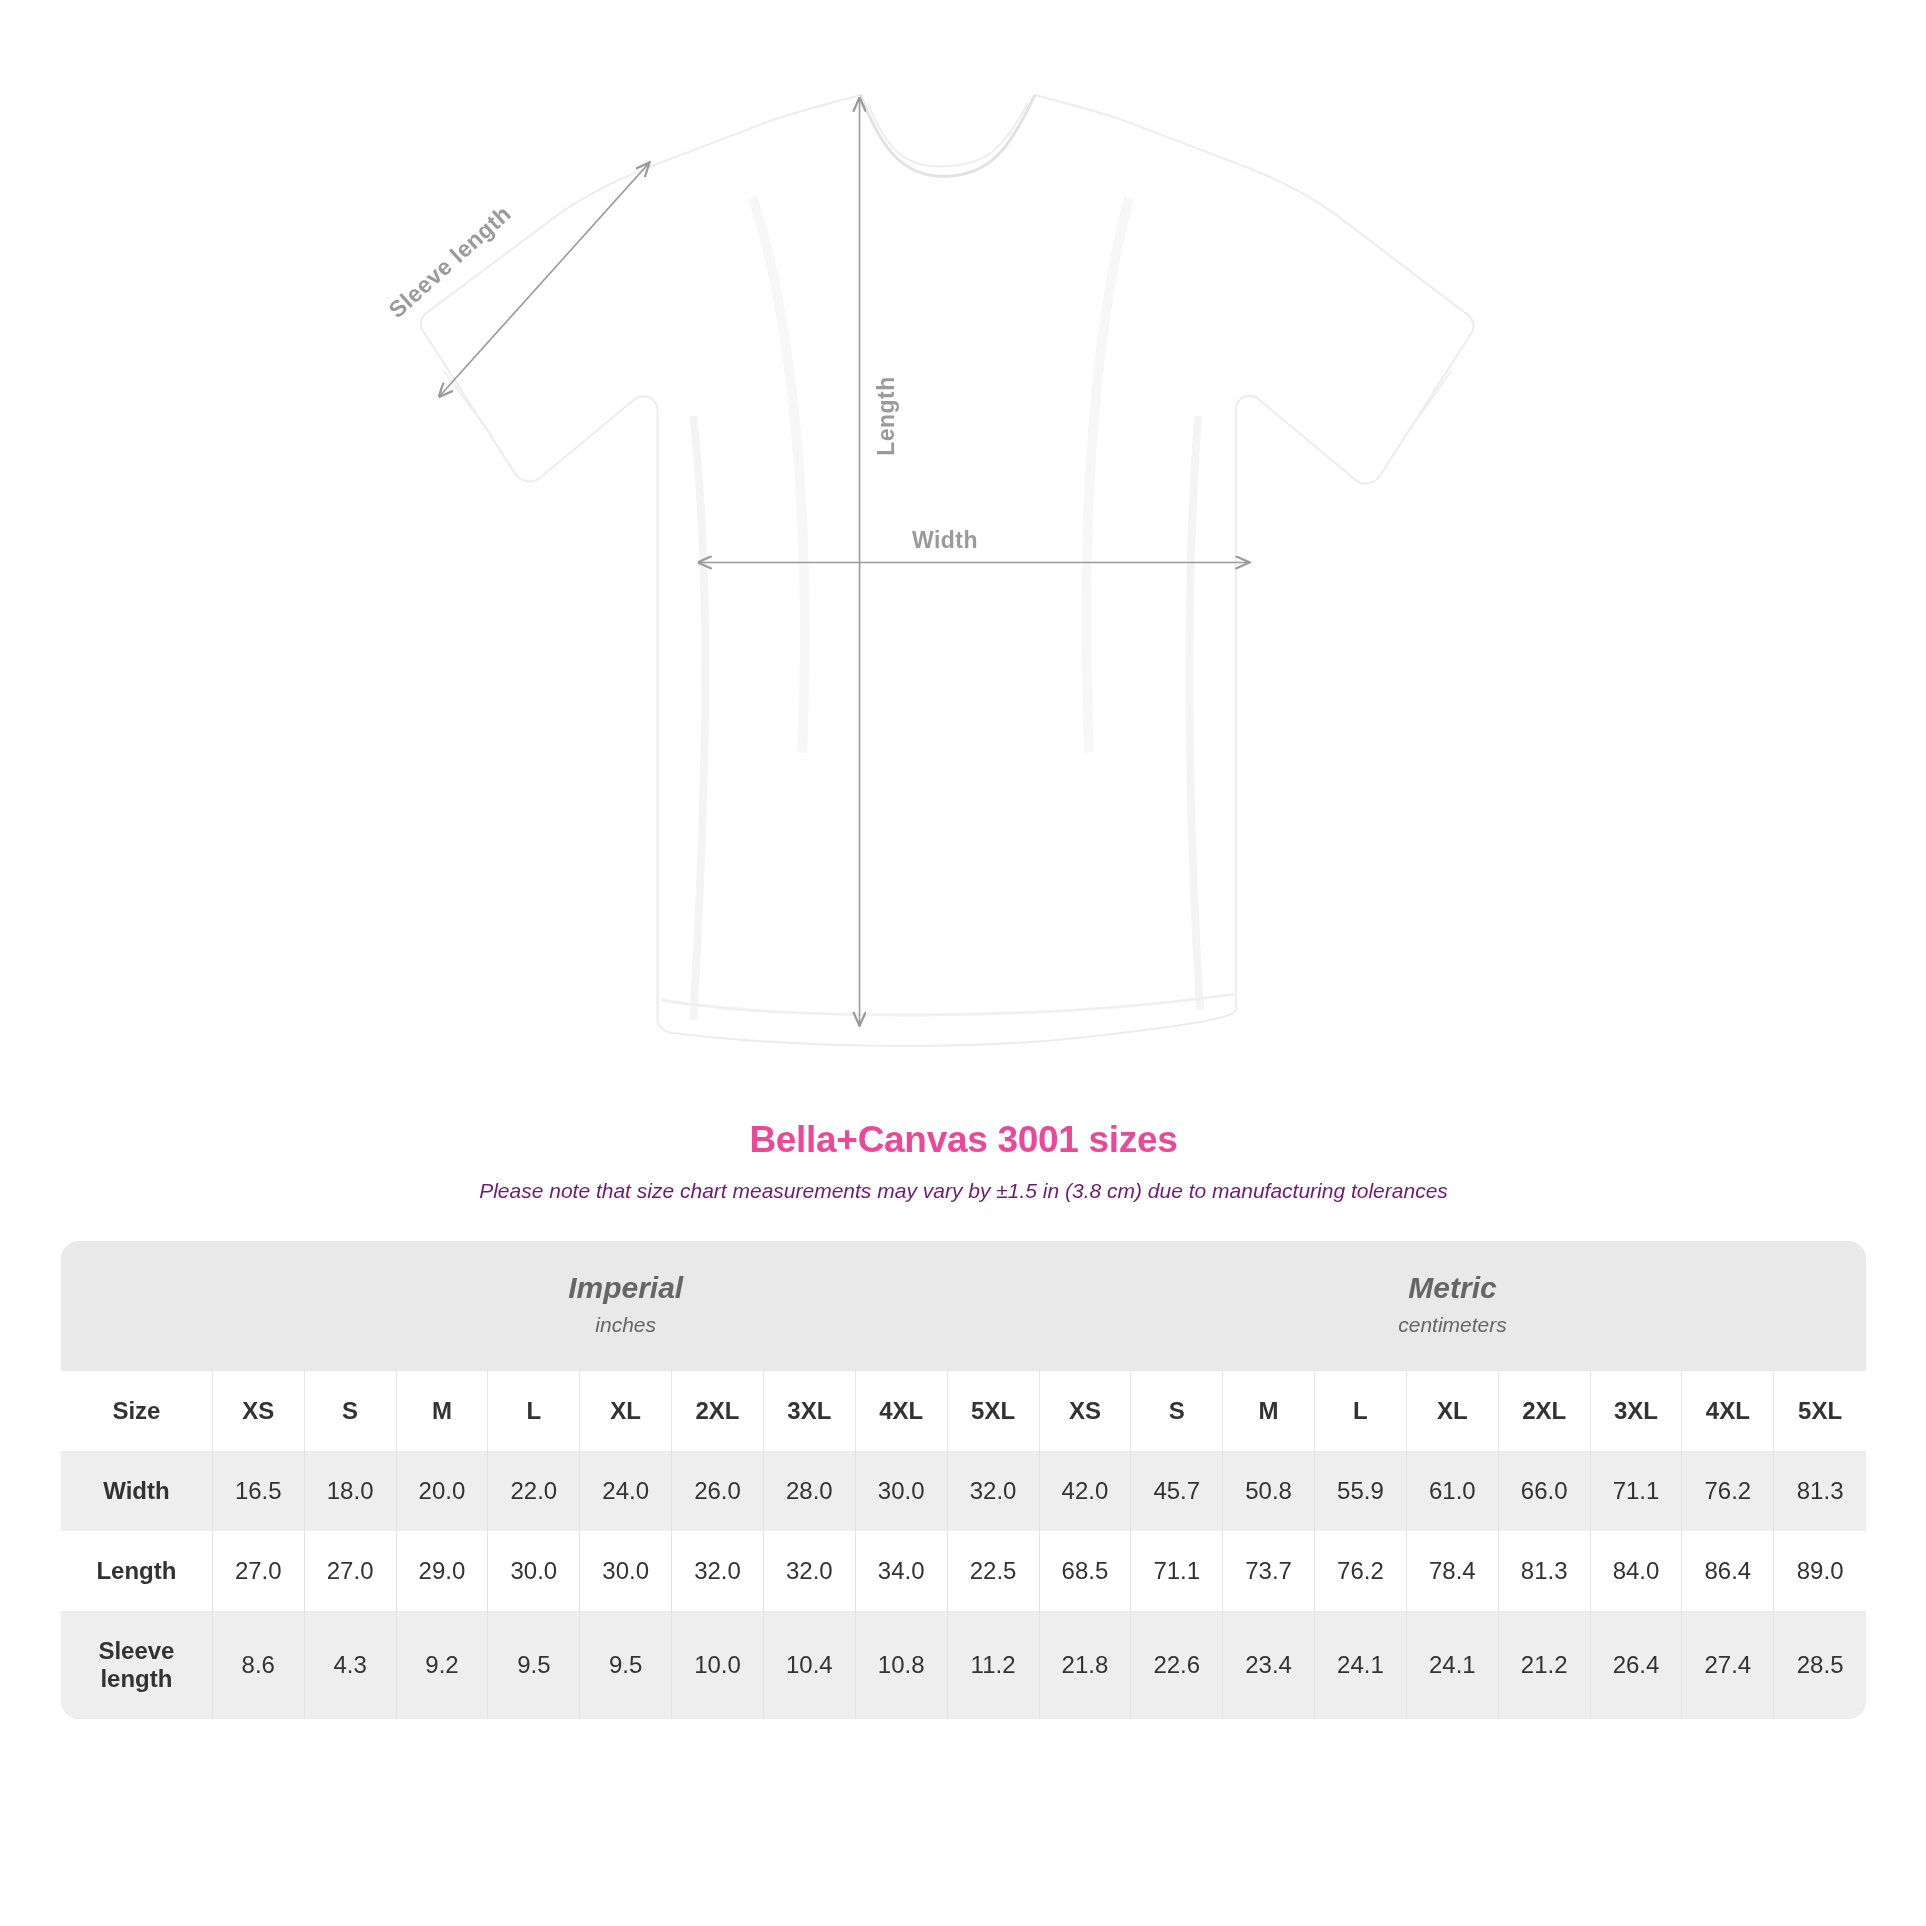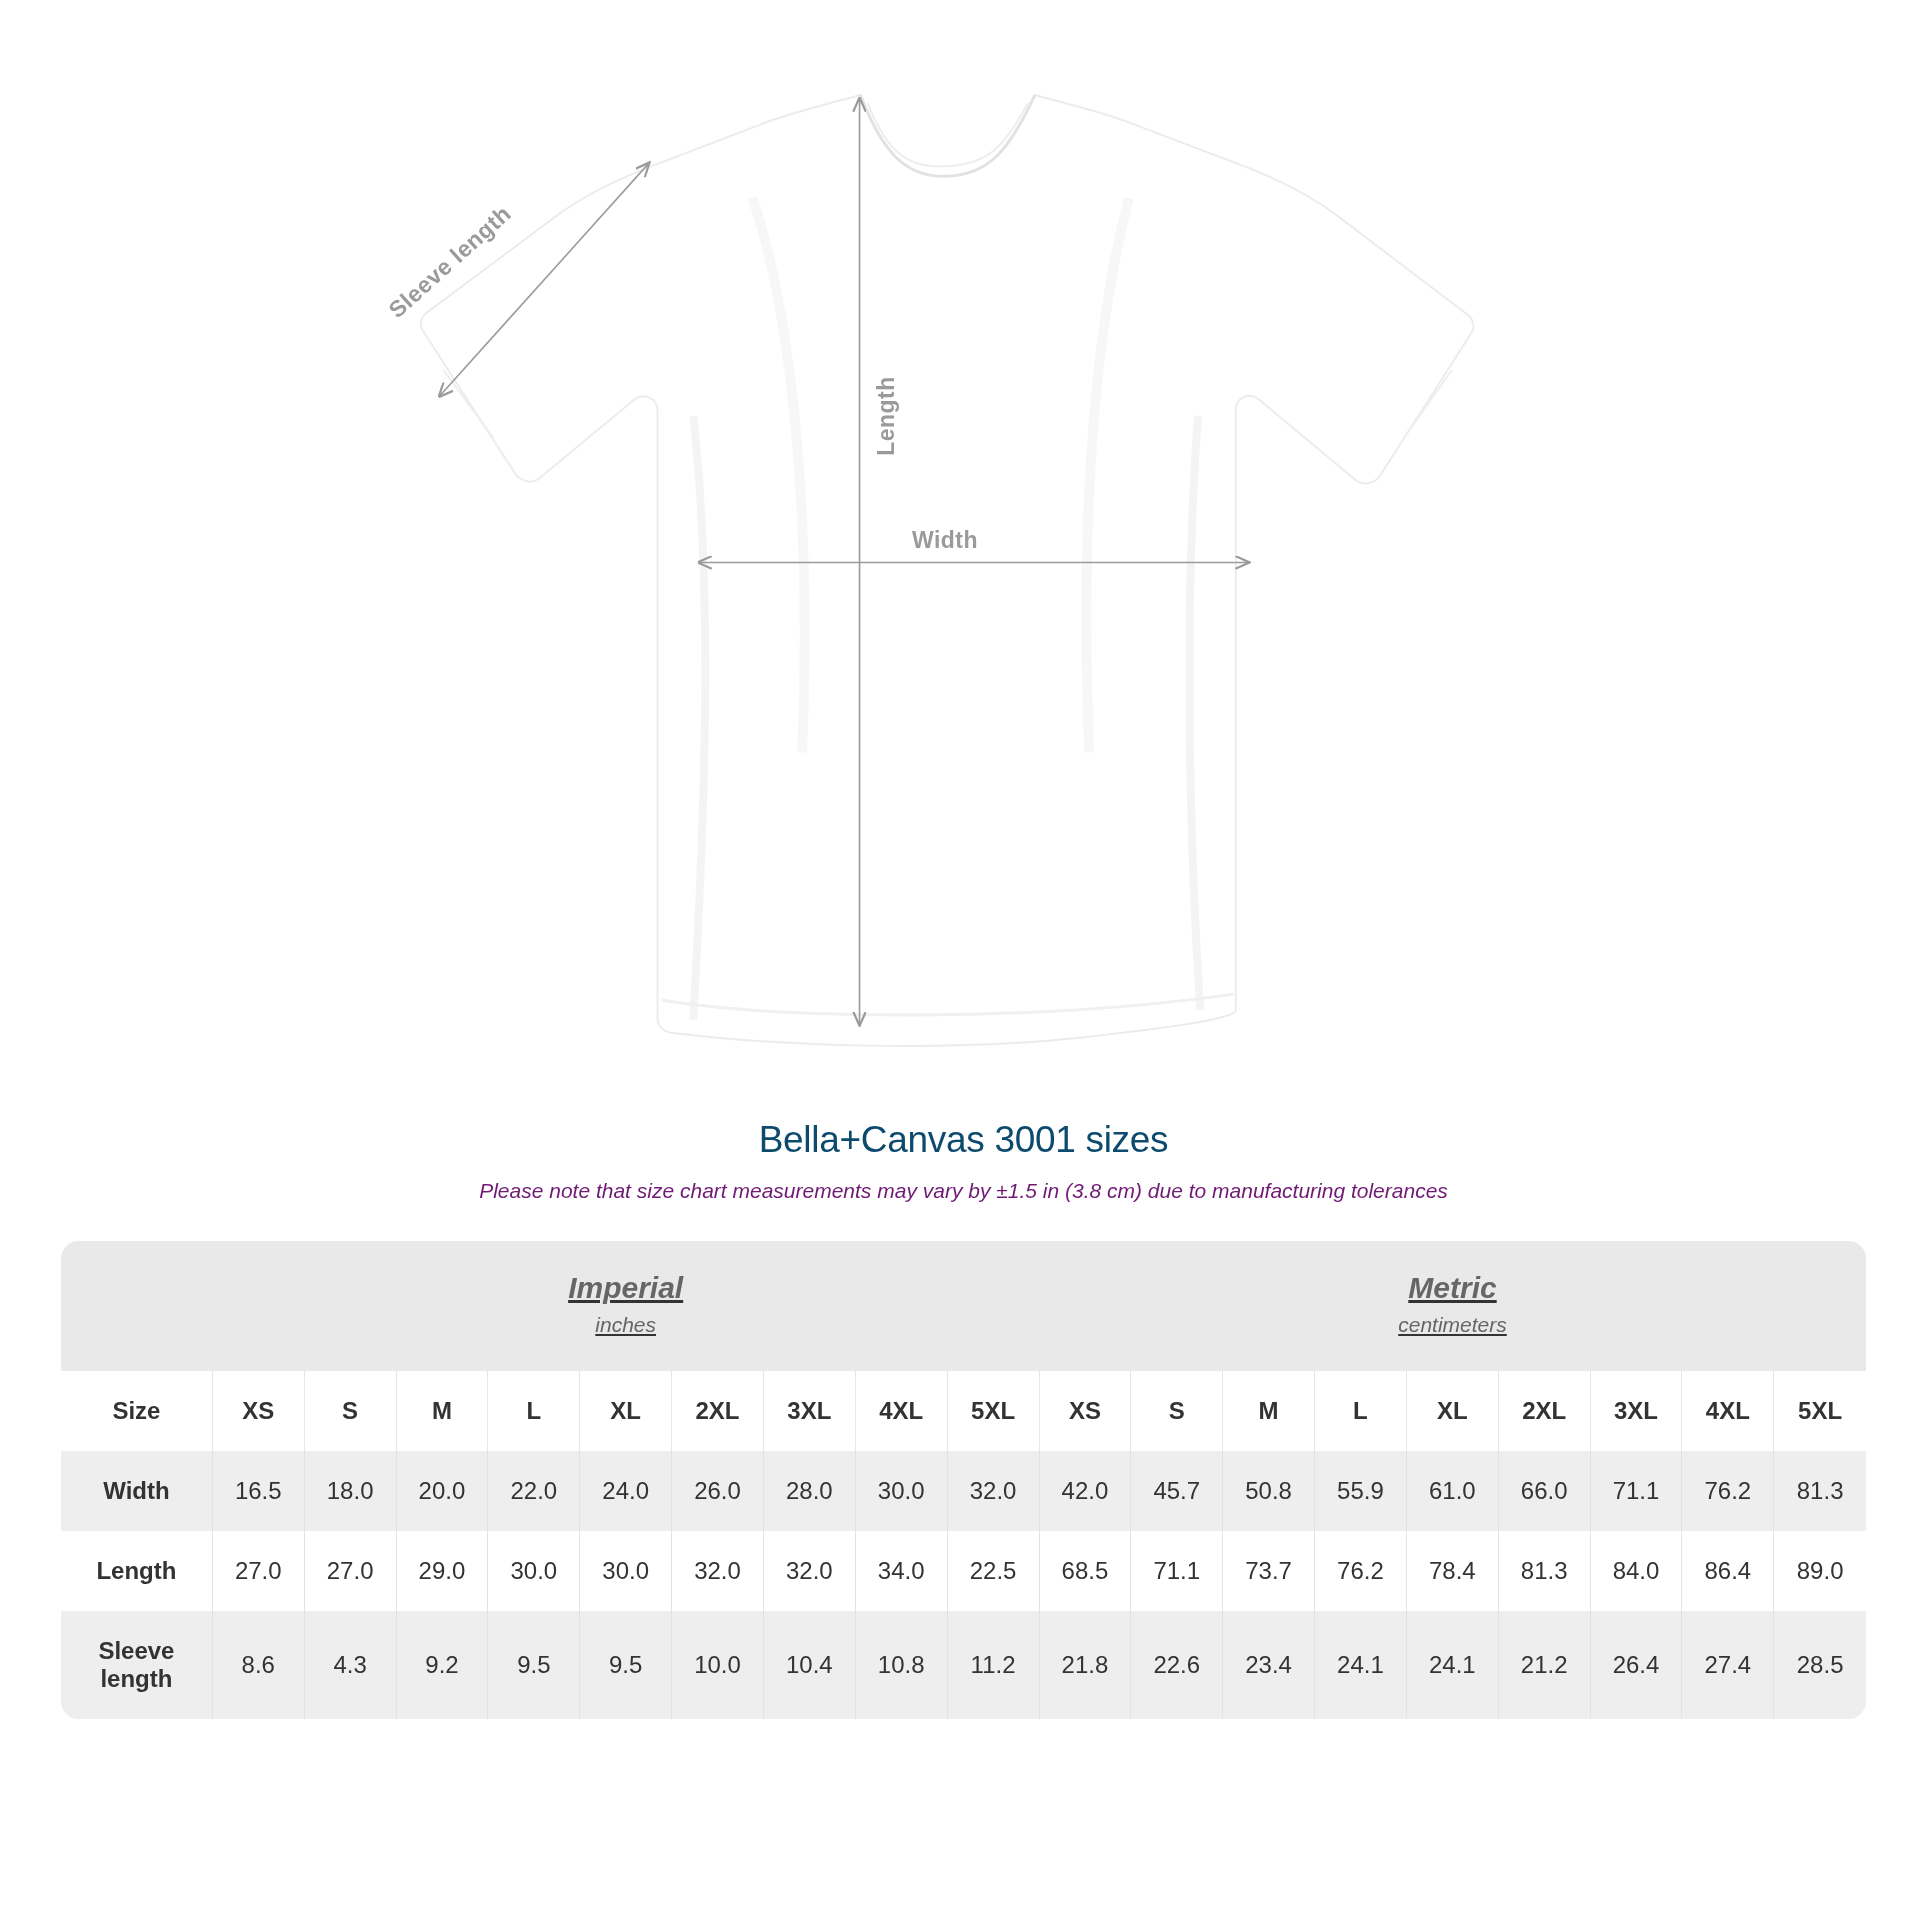--- a/index.html
+++ b/index.html
@@ -56,22 +56,22 @@
     transform: translate(-50%, -50%);
   }
 
   
   .title-block {
     text-align: center;
     margin-top: 10px;
   }
   .chart-title {
     font-size: 37px;
-    font-weight: normal;
-    color: #0c4a6e;
+    font-weight: bold;
+    color: #ec4899;
     letter-spacing: -0.3px;
   }
   .chart-note {
     font-size: 21px;
     font-style: italic;
     color: #701a75;
     margin-top: 18px;
   }
 
   
@@ -89,21 +89,20 @@
   table.size-table td,
   table.size-table th {
     text-align: center;
     vertical-align: middle;
     font-size: 24px;
     color: #333333;
   }
   .unit-head td {
     background: #e9e9e9;
     padding: 30px 0 34px 0;
-    text-decoration: underline;
   }
   .unit-name {
     font-size: 30px;
     font-style: italic;
     font-weight: bold;
     color: #666666;
   }
   .unit-sub {
     font-size: 21px;
     font-style: italic;

